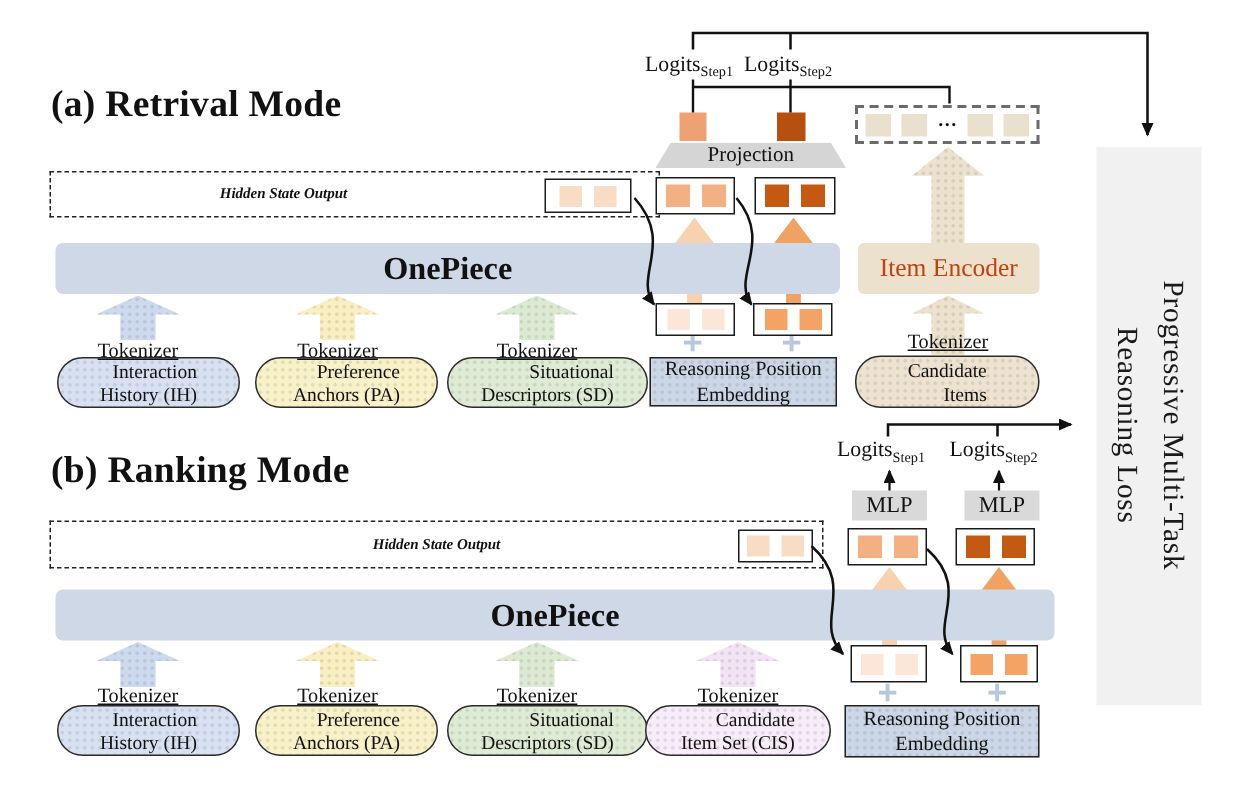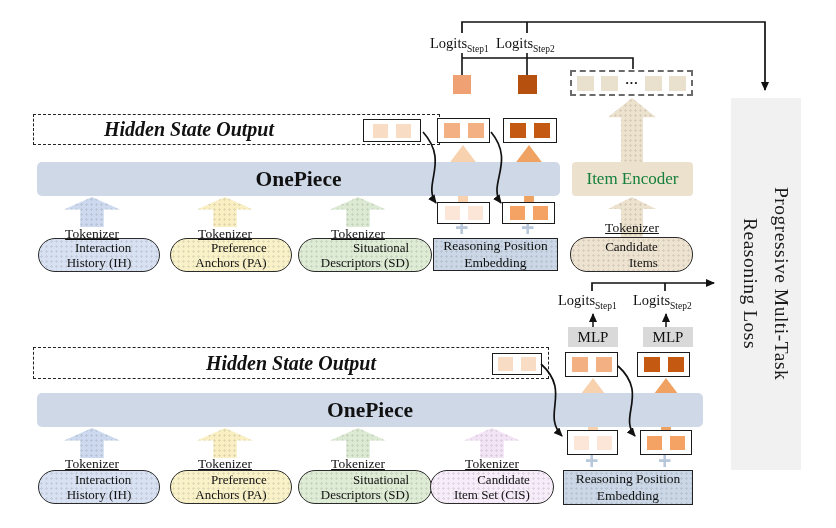--- a/index.html
+++ b/index.html
@@ -1,21 +1,21 @@
 <!DOCTYPE html>
 <html><head>
 <meta charset="utf-8">
 <style>
   html,body{margin:0;padding:0;background:#fff;}
   .canvas{position:relative;width:836px;height:528px;background:#ffffff;overflow:hidden;
           font-family:"Liberation Serif",serif;color:#111;}
   .abs{position:absolute;}
   .title{font-weight:bold;font-size:25px;letter-spacing:.2px;white-space:nowrap;}
   .hso{border:1.7px dashed #222;background:#fff;display:flex;align-items:center;justify-content:center;
-       font-style:italic;font-weight:bold;font-size:20px;box-sizing:border-box;}
+       font-style:italic;font-weight:bold;font-size:10px;box-sizing:border-box;}
   .bar{background:#cfd8e7;border-radius:5px;display:flex;align-items:center;justify-content:center;
        font-weight:bold;font-size:21.5px;z-index:2;}
   .cellbox{background:#fff;border:1.4px solid #1a1a1a;display:flex;align-items:center;justify-content:center;
        gap:8px;box-sizing:border-box;z-index:3;}
   .sq{width:16px;height:15px;}
   .sq-s{width:15px;height:14px;}
   .oval{border:1.2px solid #2b2b2b;border-radius:17px;display:flex;align-items:center;justify-content:center;
        text-align:right;font-size:13px;line-height:1.18;white-space:pre-line;box-sizing:border-box;z-index:2;}
   .toklabel{font-size:13.5px;text-align:center;z-index:3;text-decoration:underline;}
   .rpe{background:#cbd7e6;border:1.3px solid #222;display:flex;align-items:center;justify-content:center;
@@ -27,31 +27,32 @@
   .plus{font-family:"Liberation Sans",sans-serif;font-weight:bold;font-size:23px;color:#b9c7da;z-index:1;}
   .logits{font-size:14.5px;white-space:nowrap;font-family:Liberation Serif, serif;}
   .logits sub{font-size:9.5px;}
   .mlp{background:#d9d9d9;display:flex;align-items:center;justify-content:center;font-size:15px;z-index:2;}
   .trap{background:#d5d5d5;clip-path:polygon(8% 0,92% 0,100% 100%,0 100%);display:flex;align-items:center;
        justify-content:center;font-size:14px;z-index:1;}
   .loss{background:#f1f1f1;display:flex;align-items:center;justify-content:center;}
   .loss .txt{writing-mode:vertical-rl;font-size:19.5px;line-height:1.6;white-space:pre-line;text-align:center;
        letter-spacing:.5px;color:#1a1a1a;}
   .enc{background:#ece1cc;border-radius:4px;display:flex;align-items:center;justify-content:center;
-       font-size:17px;color:#15803d;z-index:2;}
+       font-size:17px;color:#c2410c;z-index:2;}
   .dashitems{border:2px dashed #6b6b6b;background:#fff;display:flex;align-items:center;justify-content:center;
        gap:7px;font-size:13px;font-weight:bold;box-sizing:border-box;}
   .isq{width:17px;height:15px;background:#e9e1cd;}
   svg.overlay{position:absolute;left:0;top:0;pointer-events:none;z-index:6;}
 </style>
 </head>
 <body>
 
 <div class="canvas">
 
+  <div class="abs title" style="left:34px;top:56px;">(a) Retrival Mode</div>
 
   <div class="abs hso" style="left:33px;top:114px;width:407px;height:31px;padding-right:95px;">
     <span>Hidden State Output</span>
   </div>
   <div class="abs cellbox" style="left:363px;top:119px;width:58px;height:23px;">
     <span class="sq-s" style="background:#f9dcc4;"></span>
     <span class="sq-s" style="background:#f9dcc4;"></span>
   </div>
 
   <div class="abs bar" style="left:37px;top:162px;width:523px;height:34px;">
@@ -92,20 +93,23 @@
 
   <div class="abs cellbox" style="left:437px;top:118px;width:53px;height:25px;">
     <span class="sq" style="background:#f3b183;"></span>
     <span class="sq" style="background:#f3b183;"></span>
   </div>
   <div class="abs cellbox" style="left:503px;top:118px;width:54px;height:25px;">
     <span class="sq" style="background:#c45a11;"></span>
     <span class="sq" style="background:#c45a11;"></span>
   </div>
 
+  <div class="abs trap dots" style="left:437px;top:95px;width:127px;height:17px;">
+    <span>Projection</span>
+  </div>
 
   <div class="abs" style="left:453px;top:75px;width:18px;height:19px;background:#efa173;"></div>
   <div class="abs" style="left:518px;top:75px;width:19px;height:19px;background:#b5500f;"></div>
 
   <div class="abs logits" style="left:430px;top:35px;">
     <span>Logits</span><sub>Step1</sub>
   </div>
   <div class="abs logits" style="left:496px;top:35px;">
     <span>Logits</span><sub>Step2</sub>
   </div>
@@ -124,20 +128,21 @@
   <div class="abs tarrow dots" style="left:608px;top:197px;width:48px;height:40px;background-color:#ece2cd;"></div>
   <div class="abs toklabel" style="left:592px;top:220px;width:80px;">Tokenizer</div>
   <div class="abs oval dots" style="left:570px;top:237px;width:123px;height:35px;background-color:#eee3d0;">Candidate
 Items</div>
 
   <div class="abs loss" style="left:731px;top:98px;width:70px;height:372px;">
     <div class="txt">Progressive Multi-Task
 Reasoning Loss</div>
   </div>
 
+  <div class="abs title" style="left:34px;top:300px;">(b) Ranking Mode</div>
 
   <div class="abs hso" style="left:33px;top:347px;width:516px;height:32px;">
     <span>Hidden State Output</span>
   </div>
   <div class="abs cellbox" style="left:492px;top:353px;width:50px;height:22px;">
     <span class="sq-s" style="background:#f9dcc4;"></span>
     <span class="sq-s" style="background:#f9dcc4;"></span>
   </div>
 
   <div class="abs bar" style="left:37px;top:393px;width:666px;height:34px;">

